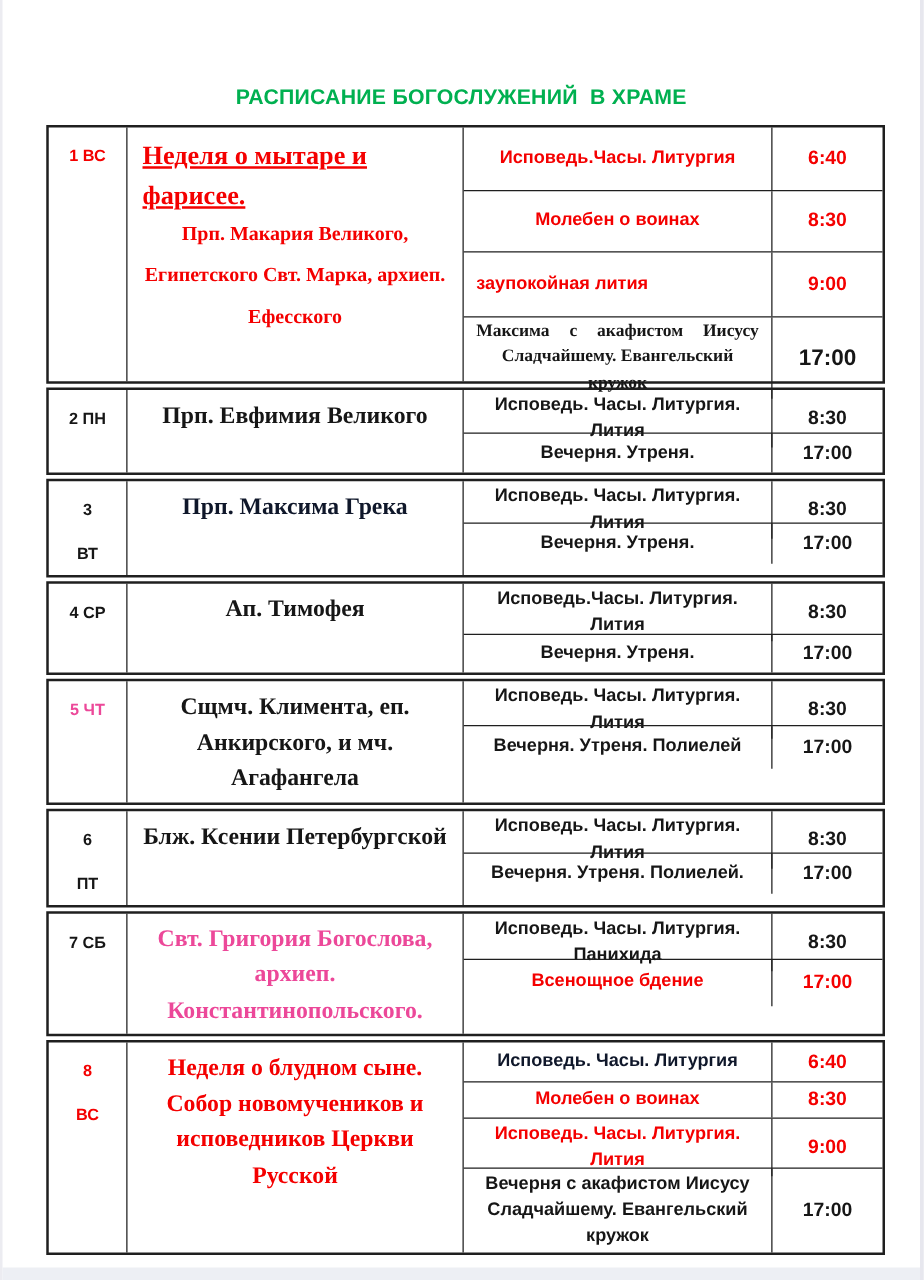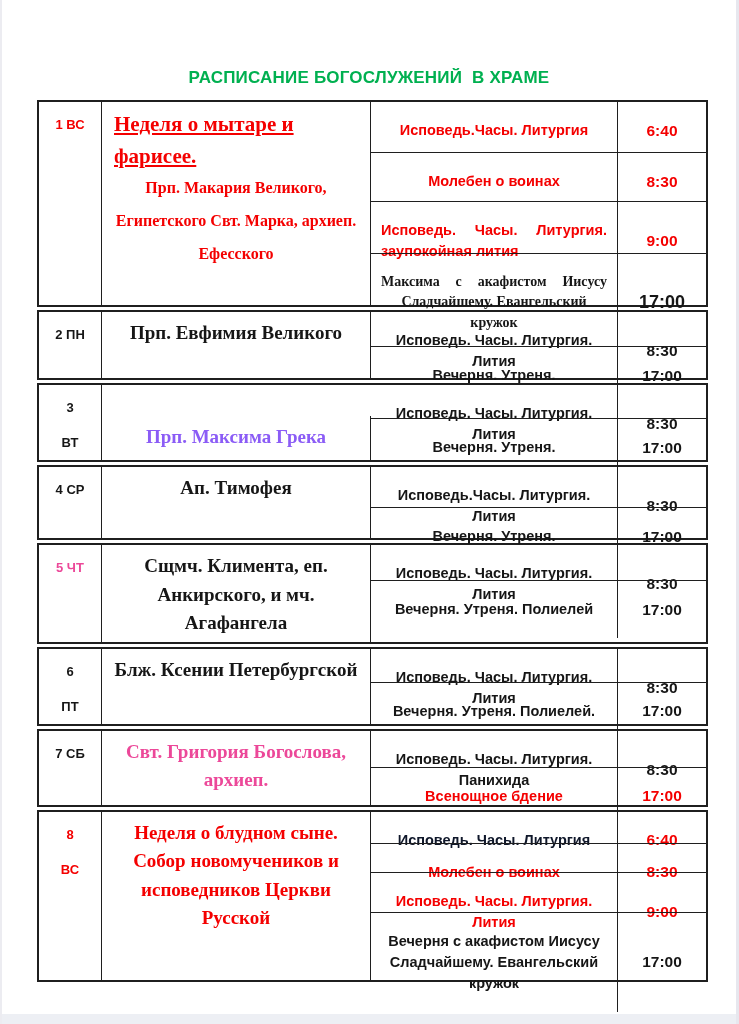--- a/index.html
+++ b/index.html
@@ -40,21 +40,21 @@
   .feast-cell .fs{font-size:16px;line-height:2.05;}
   .services-block{display:flex;flex-direction:column;}
   .service-row{
     display:grid;grid-template-columns:1fr 88px;border-top:1px solid #1f1f1f;
     box-sizing:border-box;
   }
   .service-row:first-child{border-top:none;}
   .service-name{
     border-right:1px solid #1f1f1f;display:flex;flex-direction:column;
     justify-content:center;font-weight:bold;font-size:14.5px;text-align:center;
-    padding:18px 10px;line-height:1.45;box-sizing:border-box;
+    padding:2px 10px;line-height:1.45;box-sizing:border-box;
   }
   .service-name.serif{font-family:"Liberation Serif",serif;font-size:14px;}
   .service-name .spread{display:flex;justify-content:space-between;text-align:left;}
   .service-time{
     display:flex;align-items:center;justify-content:center;
     font-weight:bold;font-size:15.5px;
   }
   .service-time.big-time{font-size:18px;}
 </style>
 </head>
@@ -86,25 +86,20 @@
             <div class="service-time" style="color: rgb(244, 0, 0);">6:40</div>
           </div>
           <div class="service-row" style="height: 49px;">
             <div class="service-name" style="color: rgb(244, 0, 0);">
               <div>Молебен о воинах</div>
             </div>
             <div class="service-time" style="color: rgb(244, 0, 0);">8:30</div>
           </div>
           <div class="service-row" style="height: 52px;">
             <div class="service-name" style="color: rgb(244, 0, 0); text-align: left;">
-              <div class="spread">
-                <span>Исповедь.</span>
-                <span>Часы.</span>
-                <span>Литургия.</span>
-              </div>
               <div>заупокойная лития</div>
             </div>
             <div class="service-time" style="color: rgb(244, 0, 0);">9:00</div>
           </div>
           <div class="service-row" style="height: 52px;">
             <div class="service-name serif" style="color: rgb(22, 22, 22);">
               <div class="spread">
                 <span>Максима</span>
                 <span>с</span>
                 <span>акафистом</span>
@@ -136,21 +131,21 @@
             </div>
             <div class="service-time" style="color: rgb(22, 22, 22);">17:00</div>
           </div>
         </div>
       </div>
       <div class="day-row">
         <div class="day-cell cell" style="color: rgb(22, 22, 22);">
           <div>3</div>
           <div>ВТ</div>
         </div>
-        <div class="feast-cell cell" style="color: #8b5cf6; margin-top: 31px;">
+        <div class="feast-cell cell" style="color: #0f172a;">
           <div class="ft">Прп. Максима Грека</div>
         </div>
         <div class="services-block">
           <div class="service-row" style="height: 33px;">
             <div class="service-name" style="color: rgb(22, 22, 22);">
               <div>Исповедь. Часы. Литургия. Лития</div>
             </div>
             <div class="service-time" style="color: rgb(22, 22, 22);">8:30</div>
           </div>
           <div class="service-row" style="height: 33px;">
@@ -229,20 +224,21 @@
           </div>
         </div>
       </div>
       <div class="day-row">
         <div class="day-cell cell" style="color: rgb(22, 22, 22);">
           <div>7 СБ</div>
         </div>
         <div class="feast-cell cell" style="color: #ec4899;">
           <div class="ft">Свт. Григория Богослова,</div>
           <div class="ft">архиеп.</div>
+          <div class="ft">Константинопольского.</div>
         </div>
         <div class="services-block">
           <div class="service-row" style="height: 36px;">
             <div class="service-name" style="color: rgb(22, 22, 22);">
               <div>Исповедь. Часы. Литургия. Панихида</div>
             </div>
             <div class="service-time" style="color: rgb(22, 22, 22);">8:30</div>
           </div>
           <div class="service-row" style="height: 38px;">
             <div class="service-name" style="color: rgb(244, 0, 0);">

